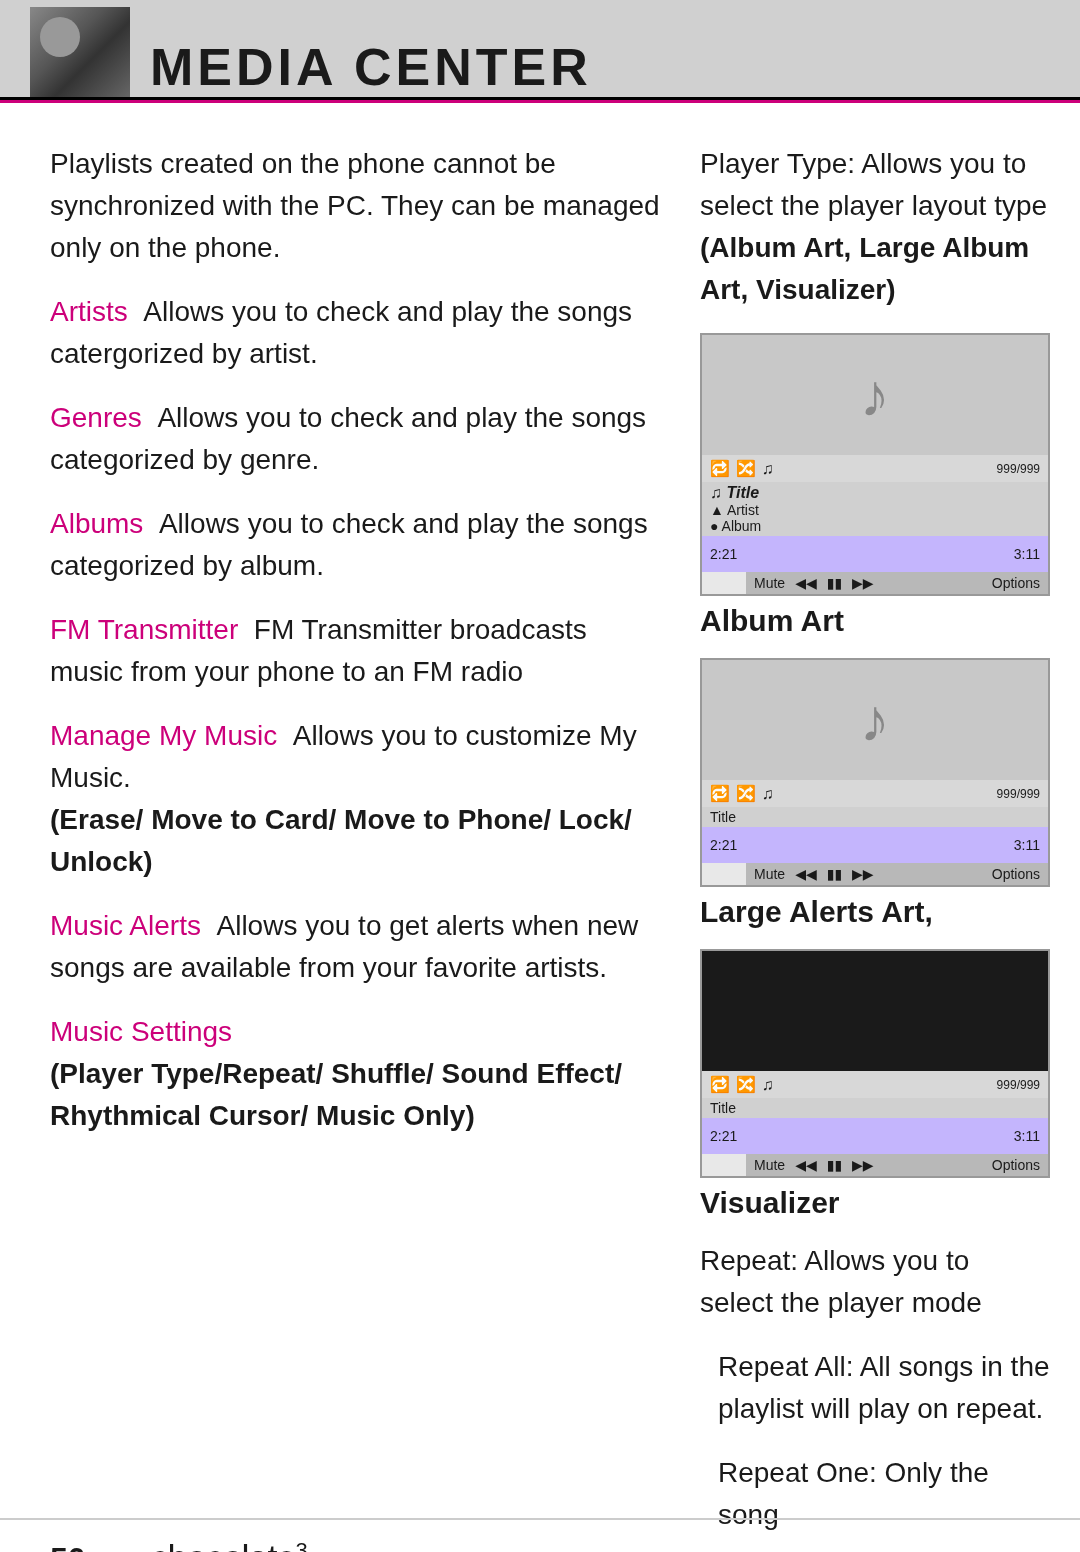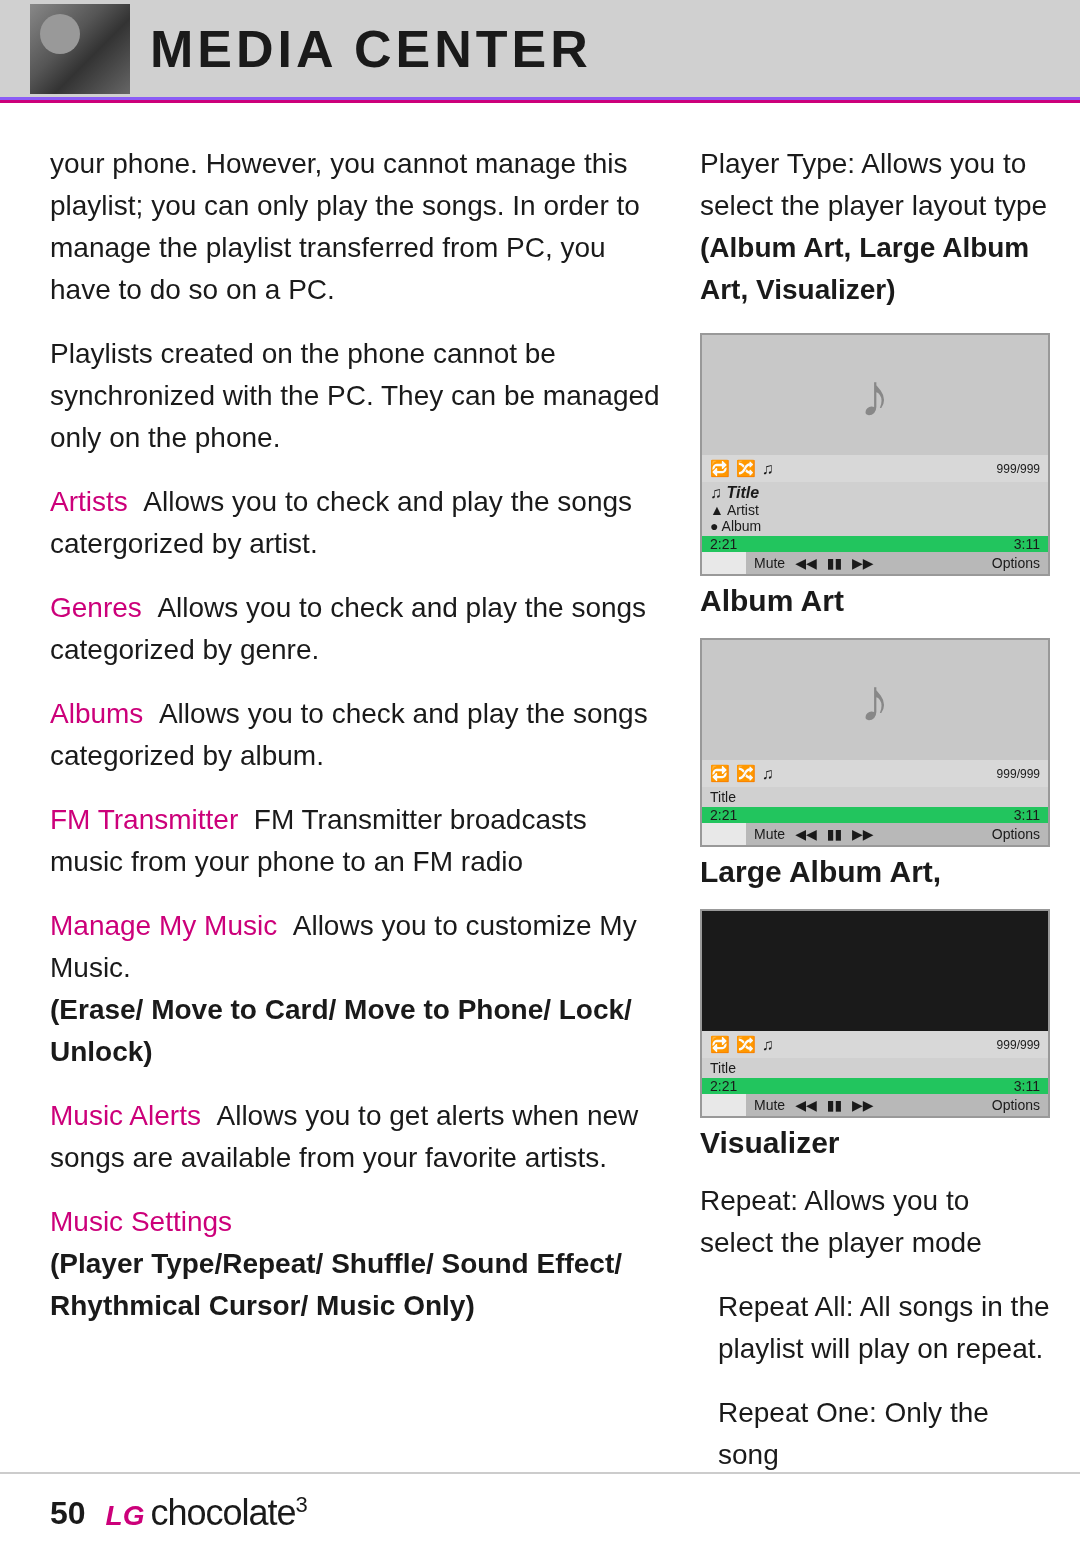--- a/index.html
+++ b/index.html
@@ -10,25 +10,25 @@
       background: #ffffff;
       font-family: Arial, Helvetica, sans-serif;
       font-size: 28px;
       color: #1a1a1a;
       position: relative;
     }
 
     
     .header {
       display: flex;
-      align-items: center;
+      align-items: flex-end;
       background: #d0d0d0;
       height: 100px;
       padding: 0 30px;
-      border-bottom: 3px solid #8b5cf6;
+      border-bottom: 3px solid #000000;
     }
 
     .header-image-placeholder {
       width: 100px;
       height: 90px;
       background: linear-gradient(135deg, #888 0%, #555 40%, #333 60%, #666 100%);
       margin-right: 20px;
       position: relative;
       overflow: hidden;
     }
@@ -135,24 +135,24 @@
       font-size: 14px;
     }
 
     .player-detail .title-row {
       font-weight: 700;
       font-size: 16px;
       font-style: italic;
     }
 
     .player-time-bar {
-      background: #22c55e;
+      background: #c4b5fd;
       display: flex;
       justify-content: space-between;
-      padding: 0 8px;
+      padding: 10px 8px;
       font-size: 14px;
     }
 
     .player-controls {
       background: #b8b8b8;
       display: flex;
       align-items: center;
       padding: 3px 8px;
       font-size: 14px;
       gap: 10px;
@@ -235,21 +235,20 @@
 <div class="header">
   <div class="header-image-placeholder"></div>
   <span class="header-title">MEDIA CENTER</span>
 </div>
 <div class="header-divider"></div>
 
 <div class="content">
 
   <div class="left-column">
 
-    <p class="body-text">your phone. However, you cannot manage this playlist; you can only play the songs. In order to manage the playlist transferred from PC, you have to do so on a PC.</p>
     <p class="body-text">Playlists created on the phone cannot be synchronized with the PC. They can be managed only on the phone.</p>
 
     <p class="body-text">
       <span class="highlight">Artists</span>&nbsp;&nbsp;<span>Allows you to check and play the songs catergorized by artist.</span>
     </p>
 
     <p class="body-text">
       <span class="highlight">Genres</span>&nbsp;&nbsp;<span>Allows you to check and play the songs categorized by genre.</span>
     </p>
 
@@ -340,21 +339,21 @@
         <span>3:11</span>
       </div>
       <div class="player-controls">
         <span>Mute</span>
         <span>◀◀</span>
         <span>▮▮</span>
         <span>▶▶</span>
         <span class="controls-right">Options</span>
       </div>
     </div>
-    <p class="player-label">Large Album Art,</p>
+    <p class="player-label">Large Alerts Art,</p>
 
     <div class="player-screenshot">
       <div class="player-screen-top dark visualizer-bg">
       </div>
       <div class="player-info-bar">
         <span>🔁</span>
         <span>🔀</span>
         <span>♫</span>
         <span class="track-count">999/999</span>
       </div>

